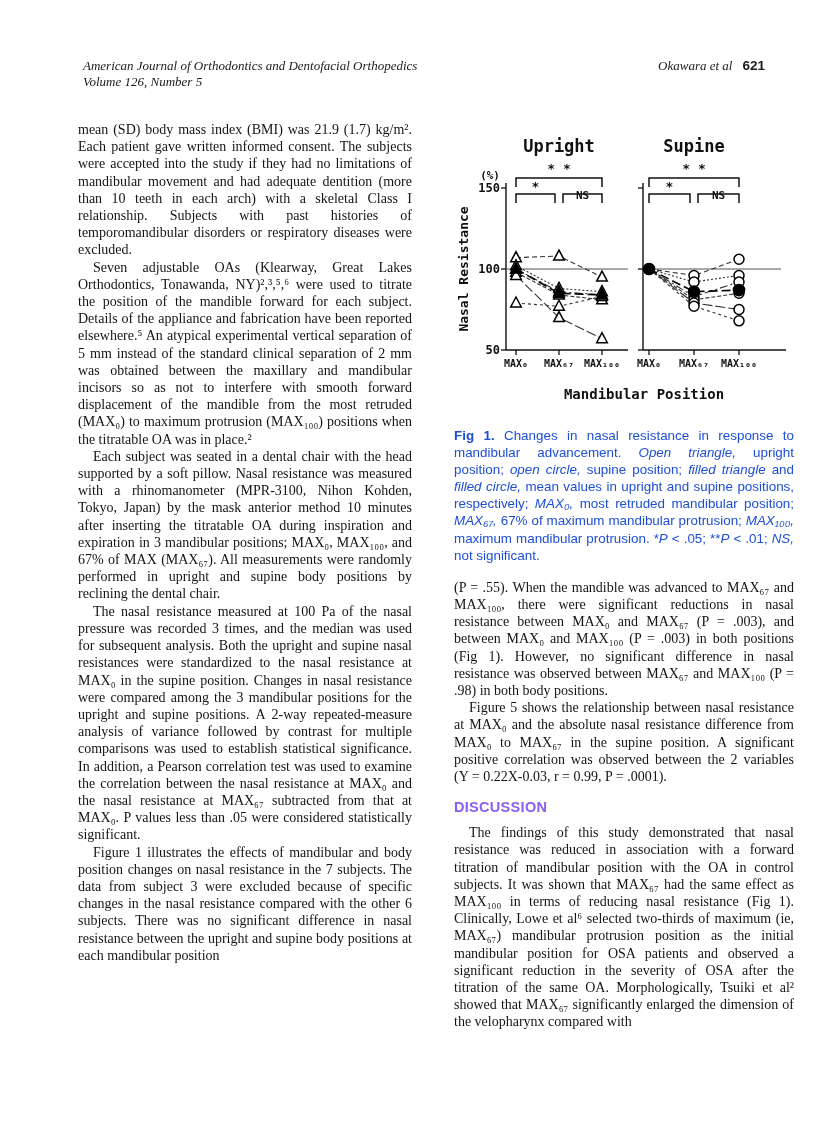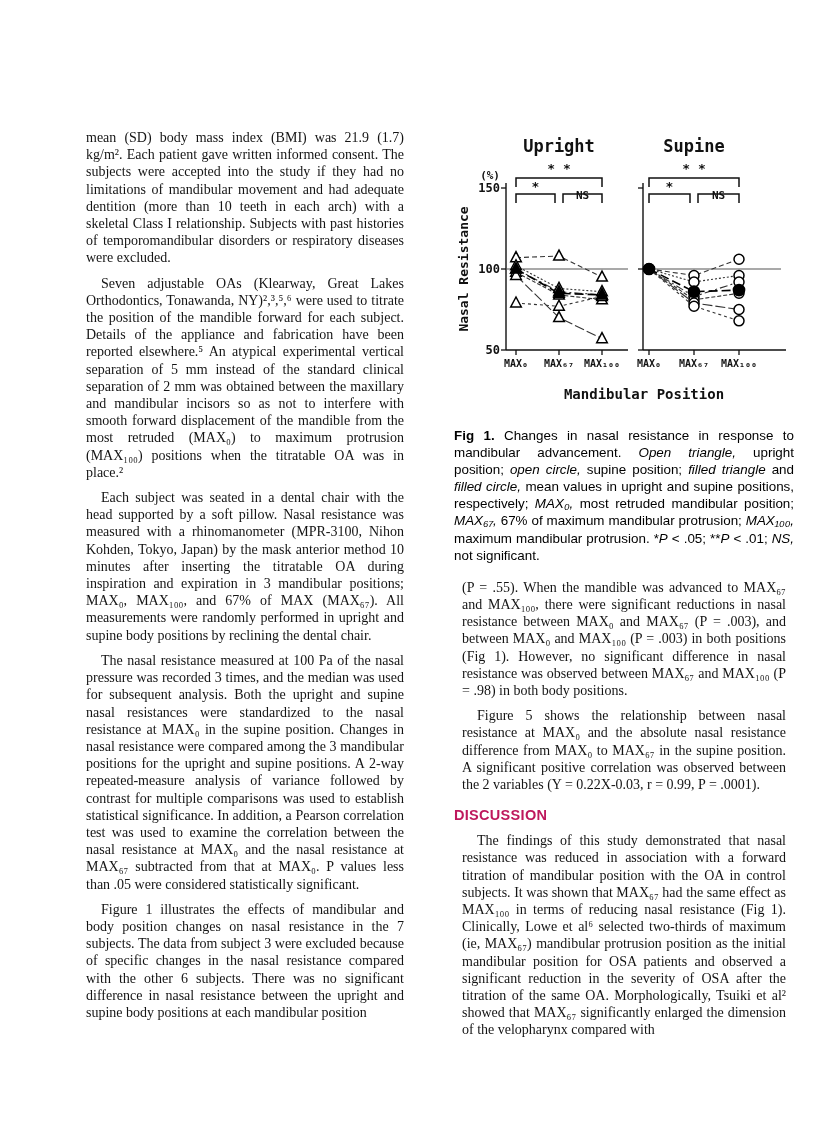--- a/index.html
+++ b/index.html
@@ -3,37 +3,42 @@
 <meta charset="utf-8">
 <style>
   html,body{margin:0;padding:0;background:#fff;}
   .page{position:relative;width:838px;height:1122px;background:#ffffff;overflow:hidden;color:#111;}
   .hdr-left{position:absolute;left:83px;top:58px;font:italic 13px/16px "Liberation Serif","DejaVu Serif",serif;color:#1a1a1a;}
   .hdr-right{position:absolute;left:438px;top:58px;width:327px;text-align:right;font:italic 13px/16px "Liberation Serif","DejaVu Serif",serif;color:#1a1a1a;}
   .hdr-right .pgnum{font-style:normal;font-weight:bold;margin-left:10px;font-family:"Liberation Sans",sans-serif;font-size:13.5px;}
   .col{position:absolute;top:121px;font:14px/17.2px "Liberation Serif","DejaVu Serif",serif;text-align:justify;color:#141414;}
   .col-left{left:78px;width:334px;}
   .col-right{left:454px;width:340px;}
-  .col p{margin:8px;}
+  .col p{margin:0;}
   .col p.ind{text-indent:15px;}
-  .col h2{font:bold 14.5px "Liberation Sans","DejaVu Sans",sans-serif;letter-spacing:.3px;margin:14px 0 9px 0;color:#be185d;}
+  .col h2{font:bold 14.5px "Liberation Sans","DejaVu Sans",sans-serif;letter-spacing:.3px;margin:14px 0 9px 0;color:#8b5cf6;}
   .figure-wrap{width:340px;height:292px;}
-  .caption{font:13.4px/17.1px "Liberation Sans","DejaVu Sans",sans-serif;text-align:justify;margin:14px 0 0 0 !important;color:#000000;}
+  .caption{font:13.4px/17.1px "Liberation Sans","DejaVu Sans",sans-serif;text-align:justify;margin:14px 0 0 0 !important;color:#1d4ed8;}
   .caption span{white-space:pre-wrap;}
   .pA{margin-top:15px !important;}
   svg text{user-select:none;}
 </style>
 </head>
 <body>
 
 <div class="page">
 
   <div class="hdr-left">
+    <div>American Journal of Orthodontics and Dentofacial Orthopedics</div>
+    <div>Volume 126, Number 5</div>
   </div>
 
+  <div class="hdr-right">
+    <span>Okawara et al</span><span class="pgnum">621</span>
+  </div>
 
   <div class="col col-left">
     <p>mean (SD) body mass index (BMI) was 21.9 (1.7) kg/m². Each patient gave written informed consent. The subjects were accepted into the study if they had no limitations of mandibular movement and had adequate dentition (more than 10 teeth in each arch) with a skeletal Class I relationship. Subjects with past histories of temporomandibular disorders or respiratory diseases were excluded.</p>
     <p class="ind">Seven adjustable OAs (Klearway, Great Lakes Orthodontics, Tonawanda, NY)²,³,⁵,⁶ were used to titrate the position of the mandible forward for each subject. Details of the appliance and fabrication have been reported elsewhere.⁵ An atypical experimental vertical separation of 5 mm instead of the standard clinical separation of 2 mm was obtained between the maxillary and mandibular incisors so as not to interfere with smooth forward displacement of the mandible from the most retruded (MAX₀) to maximum protrusion (MAX₁₀₀) positions when the titratable OA was in place.²</p>
     <p class="ind">Each subject was seated in a dental chair with the head supported by a soft pillow. Nasal resistance was measured with a rhinomanometer (MPR-3100, Nihon Kohden, Tokyo, Japan) by the mask anterior method 10 minutes after inserting the titratable OA during inspiration and expiration in 3 mandibular positions; MAX₀, MAX₁₀₀, and 67% of MAX (MAX₆₇). All measurements were randomly performed in upright and supine body positions by reclining the dental chair.</p>
     <p class="ind">The nasal resistance measured at 100 Pa of the nasal pressure was recorded 3 times, and the median was used for subsequent analysis. Both the upright and supine nasal resistances were standardized to the nasal resistance at MAX₀ in the supine position. Changes in nasal resistance were compared among the 3 mandibular positions for the upright and supine positions. A 2-way repeated-measure analysis of variance followed by contrast for multiple comparisons was used to establish statistical significance. In addition, a Pearson correlation test was used to examine the correlation between the nasal resistance at MAX₀ and the nasal resistance at MAX₆₇ subtracted from that at MAX₀. P values less than .05 were considered statistically significant.</p>
     <p class="ind">Figure 1 illustrates the effects of mandibular and body position changes on nasal resistance in the 7 subjects. The data from subject 3 were excluded because of specific changes in the nasal resistance compared with the other 6 subjects. There was no significant difference in nasal resistance between the upright and supine body positions at each mandibular position</p>
   </div>
 
   <div class="col col-right">

